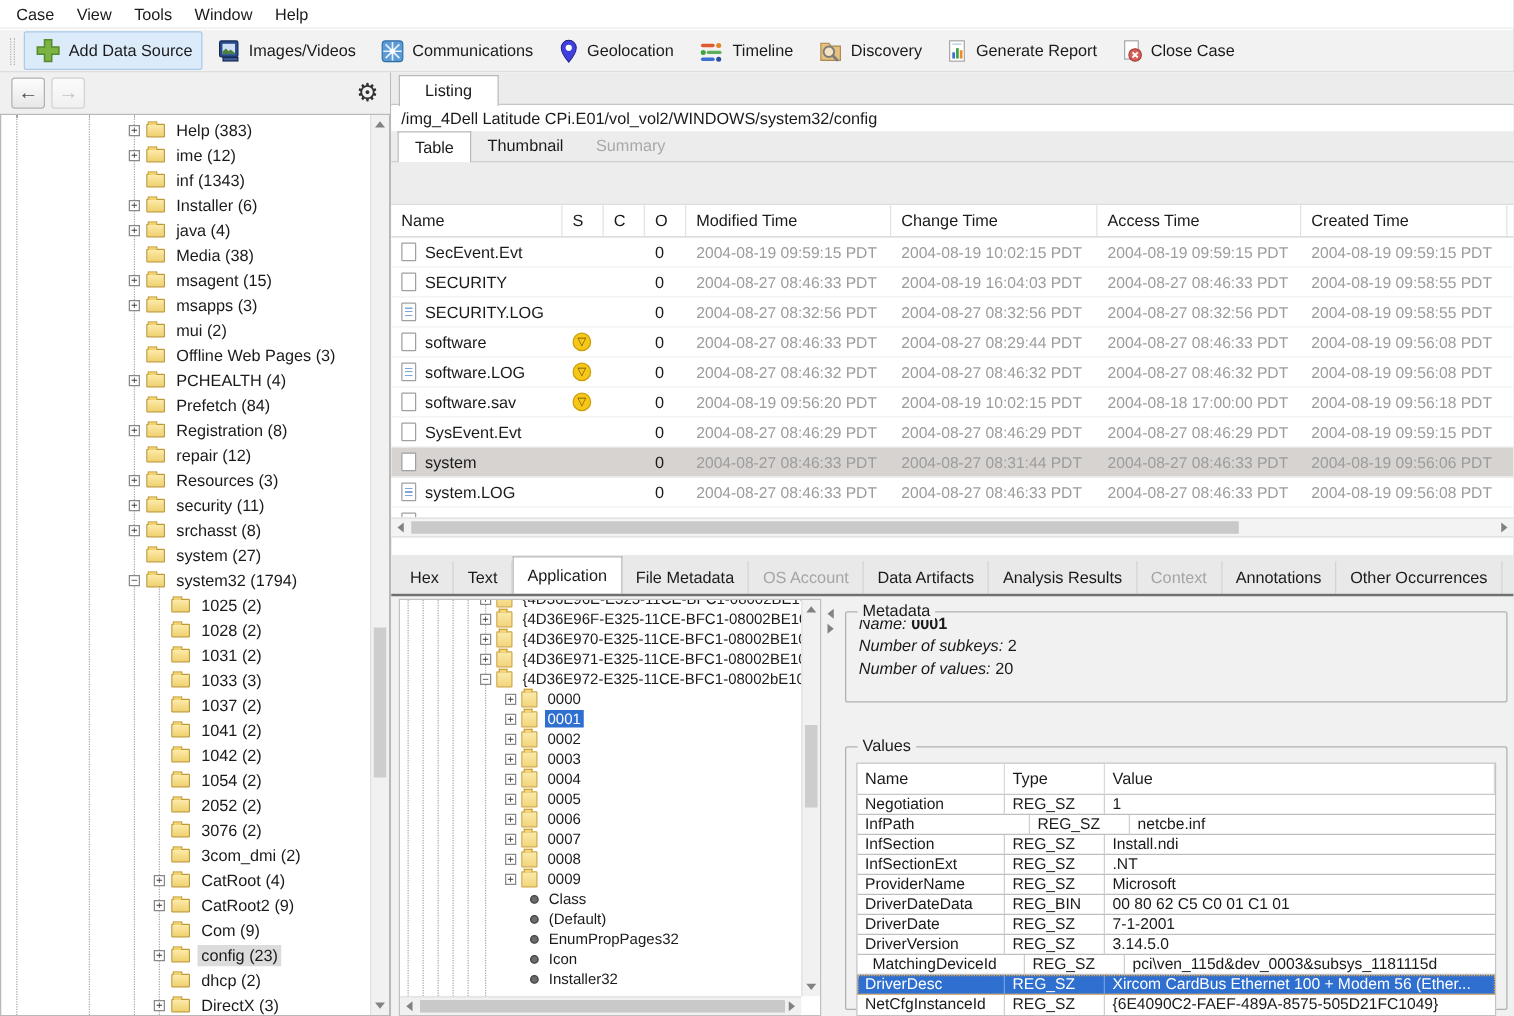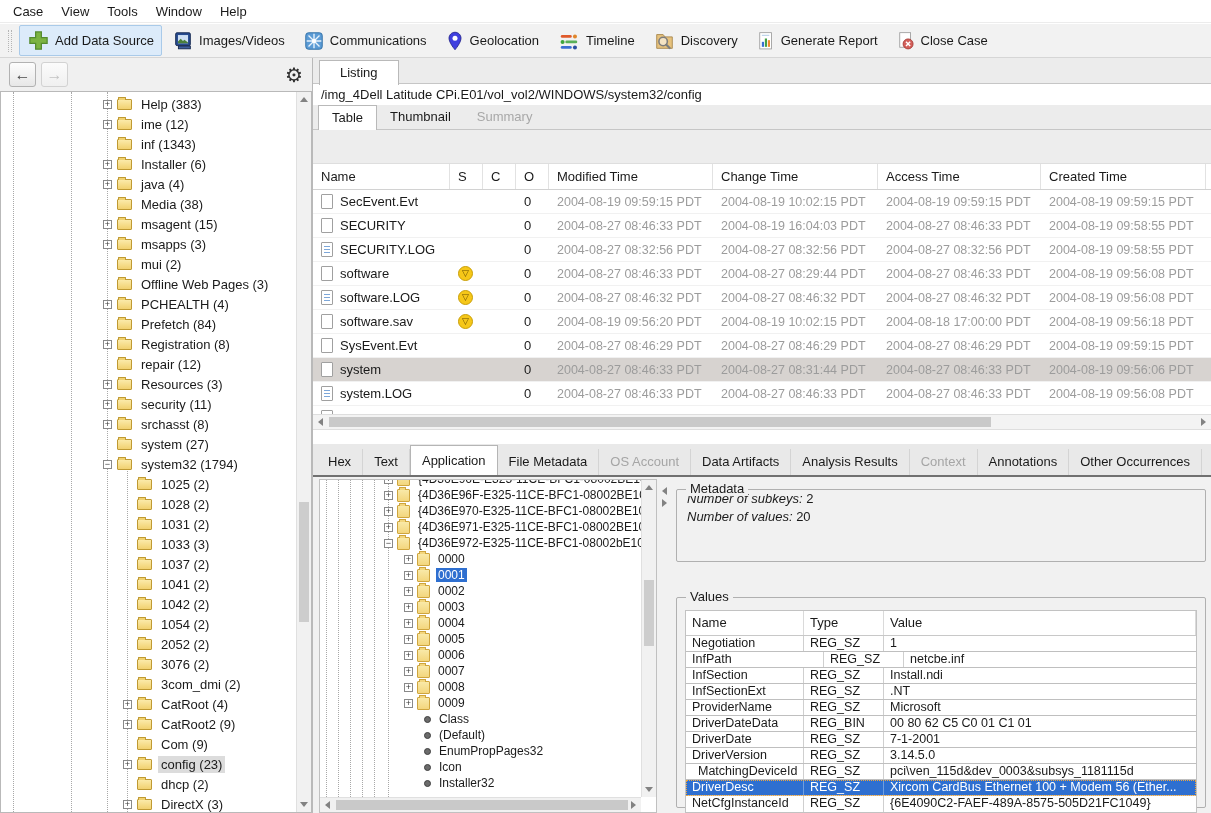--- a/index.html
+++ b/index.html
@@ -751,20 +751,24 @@
 
       <div class="splitter-v">
         <div class="arrL tri-left"></div>
         <div class="arrR tri-right"></div>
       </div>
 
       <div class="meta-panel">
         <div class="groupbox" id="gb-meta">
           <div class="gb-title">Metadata</div>
           <div class="meta-line">
+            <span class="meta-label">Name:</span>
+            <span class="meta-value bold">0001</span>
+          </div>
+          <div class="meta-line">
             <span class="meta-label">Number of subkeys:</span>
             <span class="meta-value">2</span>
           </div>
           <div class="meta-line">
             <span class="meta-label">Number of values:</span>
             <span class="meta-value">20</span>
           </div>
         </div>
         <div class="groupbox" id="gb-values">
           <div class="gb-title">Values</div>
@@ -809,21 +813,21 @@
                   <div class="vt-cell" style="width: 118px;">DriverDate</div>
                   <div class="vt-cell" style="width: 80px;">REG_SZ</div>
                   <div class="vt-cell" style="flex: 1 1 0%;">7-1-2001</div>
                 </div>
                 <div class="vt-row">
                   <div class="vt-cell" style="width: 118px;">DriverVersion</div>
                   <div class="vt-cell" style="width: 80px;">REG_SZ</div>
                   <div class="vt-cell" style="flex: 1 1 0%;">3.14.5.0</div>
                 </div>
                 <div class="vt-row">
-                  <div class="vt-cell" style="width: 118px; padding-left: 12px;">MatchingDeviceId</div>
+                  <div class="vt-cell" style="width: 134px; padding-left: 12px;">MatchingDeviceId</div>
                   <div class="vt-cell" style="width: 80px;">REG_SZ</div>
                   <div class="vt-cell" style="flex: 1 1 0%;">pci\ven_115d&amp;dev_0003&amp;subsys_1181115d</div>
                 </div>
                 <div class="vt-row selected">
                   <div class="vt-cell" style="width: 118px;">DriverDesc</div>
                   <div class="vt-cell" style="width: 80px;">REG_SZ</div>
                   <div class="vt-cell" style="flex: 1 1 0%;">Xircom CardBus Ethernet 100 + Modem 56 (Ether...</div>
                 </div>
                 <div class="vt-row">
                   <div class="vt-cell" style="width: 118px;">NetCfgInstanceId</div>

